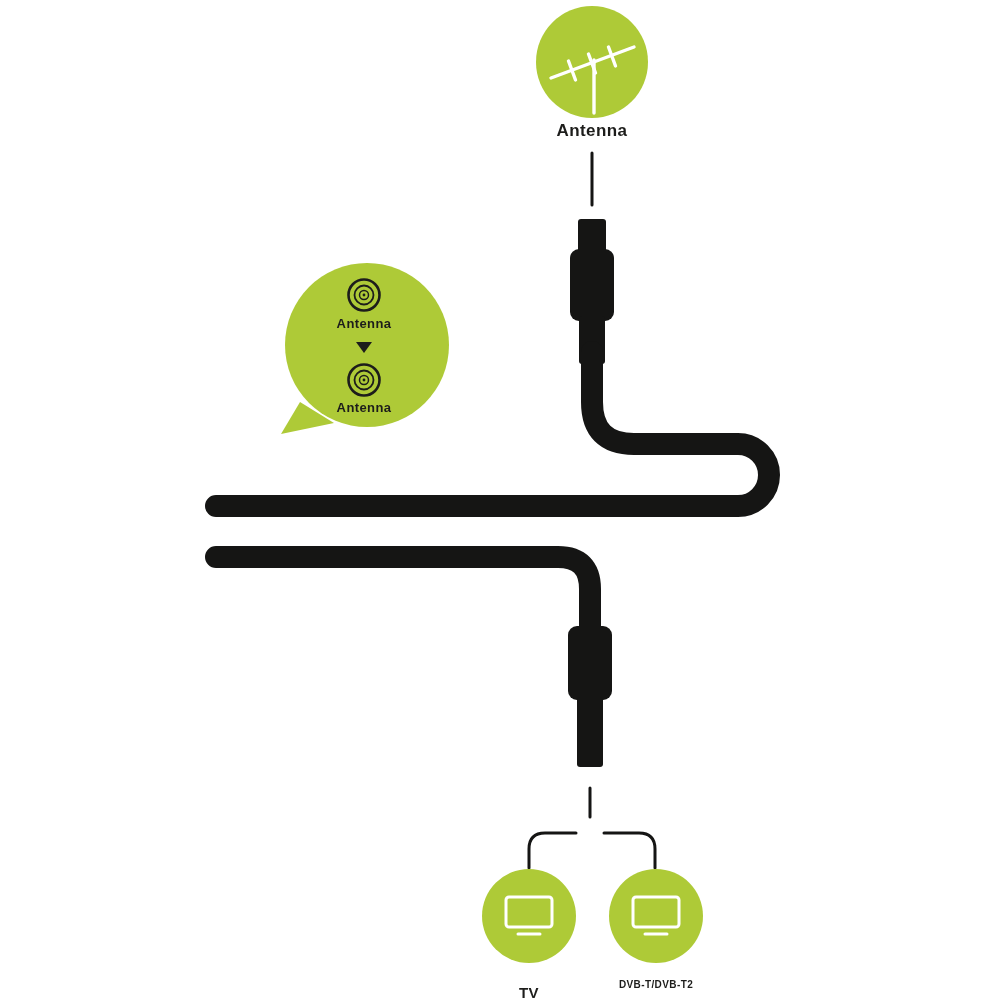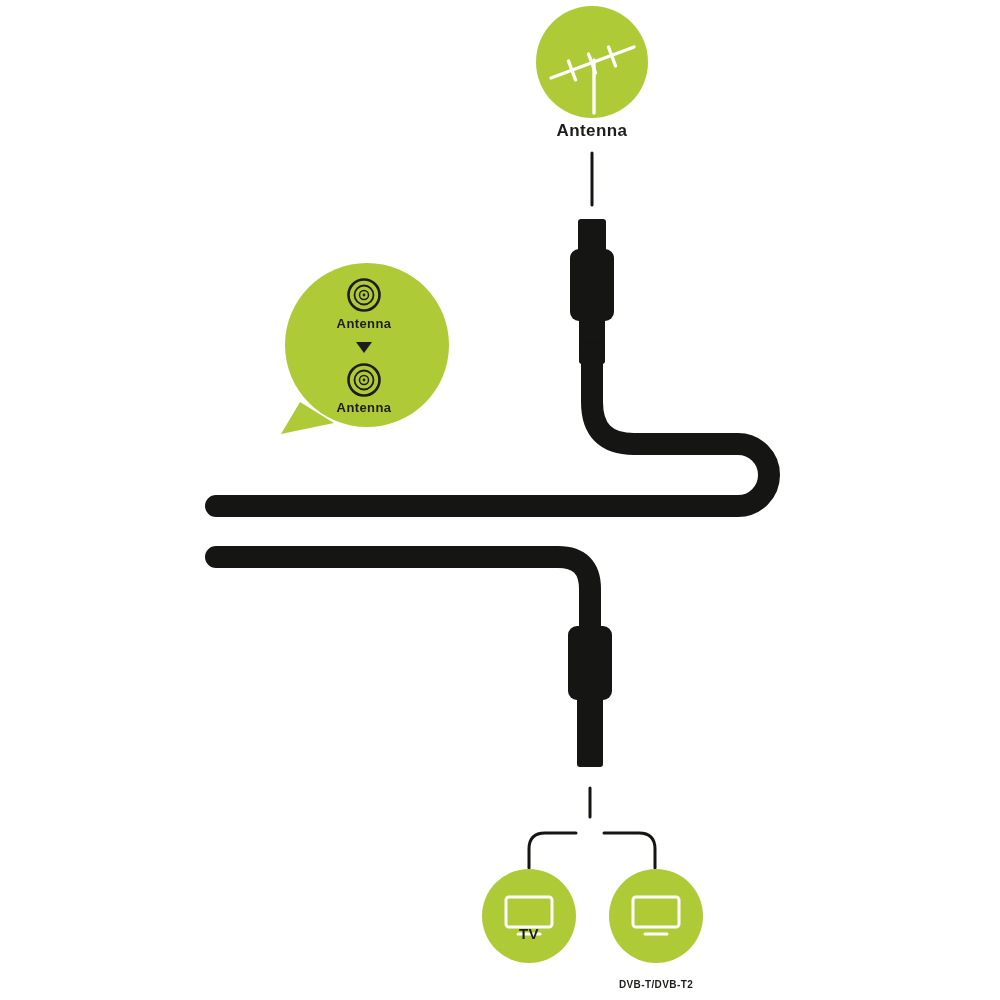--- a/index.html
+++ b/index.html
@@ -23,21 +23,21 @@
     transform:translateX(-50%);
     color:var(--text);
     font-weight:bold;
     white-space:nowrap;
     letter-spacing:0.4px;
     text-align:center;
   }
   .top-label{left:592px;top:121px;font-size:17px;}
   .bubble-label-1{left:364px;top:316px;font-size:13px;}
   .bubble-label-2{left:364px;top:400px;font-size:13px;}
-  .tv-label{left:529px;top:925px;font-size:15px;}
+  .tv-label{left:529px;top:984px;font-size:15px;}
   .dvbt-label{left:656px;top:979px;font-size:10px;}
 
   .green-fill{fill:var(--accent);}
   .black-fill{fill:var(--cable);}
   .dark-fill{fill:var(--text);}
   .cable{stroke:var(--cable);stroke-width:22;fill:none;stroke-linecap:round;}
   .thin-line{stroke:var(--cable);stroke-width:3;fill:none;stroke-linecap:round;}
   .white-stroke{stroke:var(--white);fill:none;stroke-linecap:round;}
   .dark-stroke{stroke:var(--text);fill:none;}
 </style>

